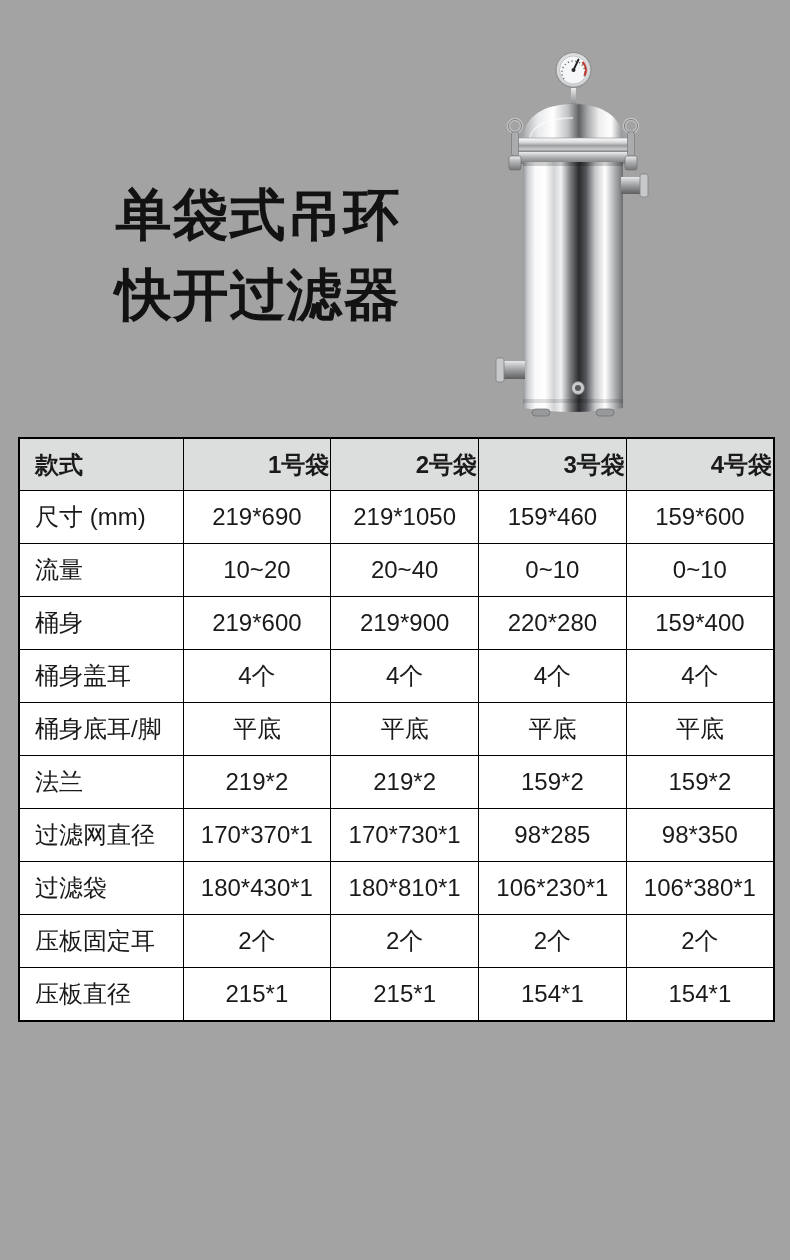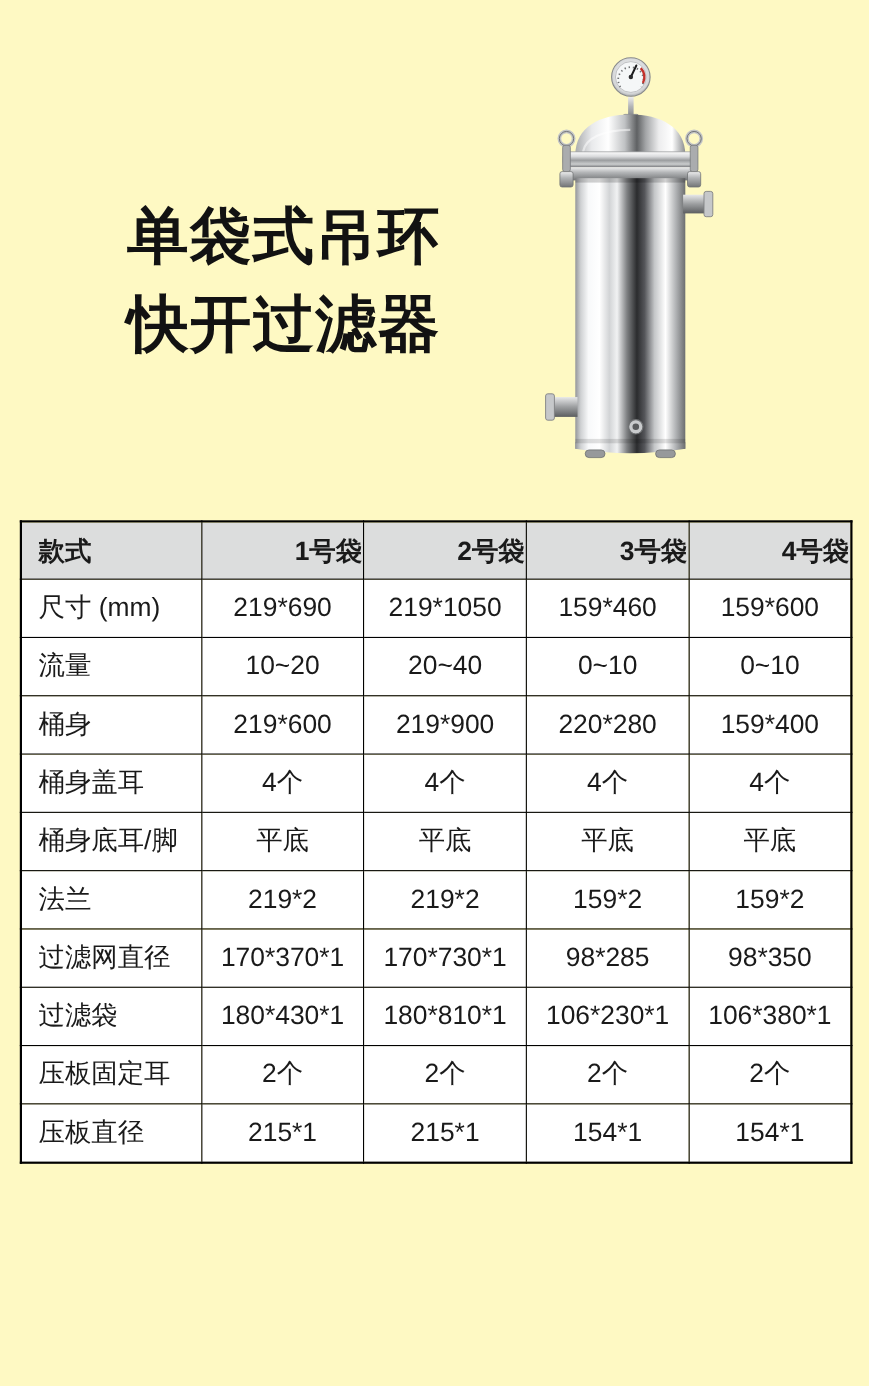--- a/index.html
+++ b/index.html
@@ -1,39 +1,39 @@
 <!DOCTYPE html>
 <html><head>
 <meta charset="utf-8">
 <style>
   html,body { margin:0; padding:0; }
   body { font-family: "Liberation Sans", "DejaVu Sans", sans-serif; background:#fff; }
 
   .canvas {
     position:relative; width:790px; height:1260px;
-    background:#fef9c3; overflow:hidden;
+    background:#a3a3a3; overflow:hidden;
   }
 
   
   .hero-title {
     position:absolute; left:95px; top:175px; width:326px;
     text-align:center; color:#121212;
     font-size:56px; font-weight:800; line-height:80px;
     letter-spacing:1px; white-space:nowrap;
   }
 
   
   .product-figure {
     position:absolute; left:490px; top:38px;
     width:172px; height:392px;
   }
 
   
   table.spec {
-    position:absolute; left:18px; top:473px; width:755px;
+    position:absolute; left:18px; top:437px; width:755px;
     border-collapse:collapse; table-layout:fixed;
     border:2.5px solid #000;
     color:#1a1a1a;
     padding-left:47px;
   }
   table.spec th, table.spec td {
     border:1.5px solid #000;
     font-size:24px;
     white-space:pre-line;
     overflow:hidden;

